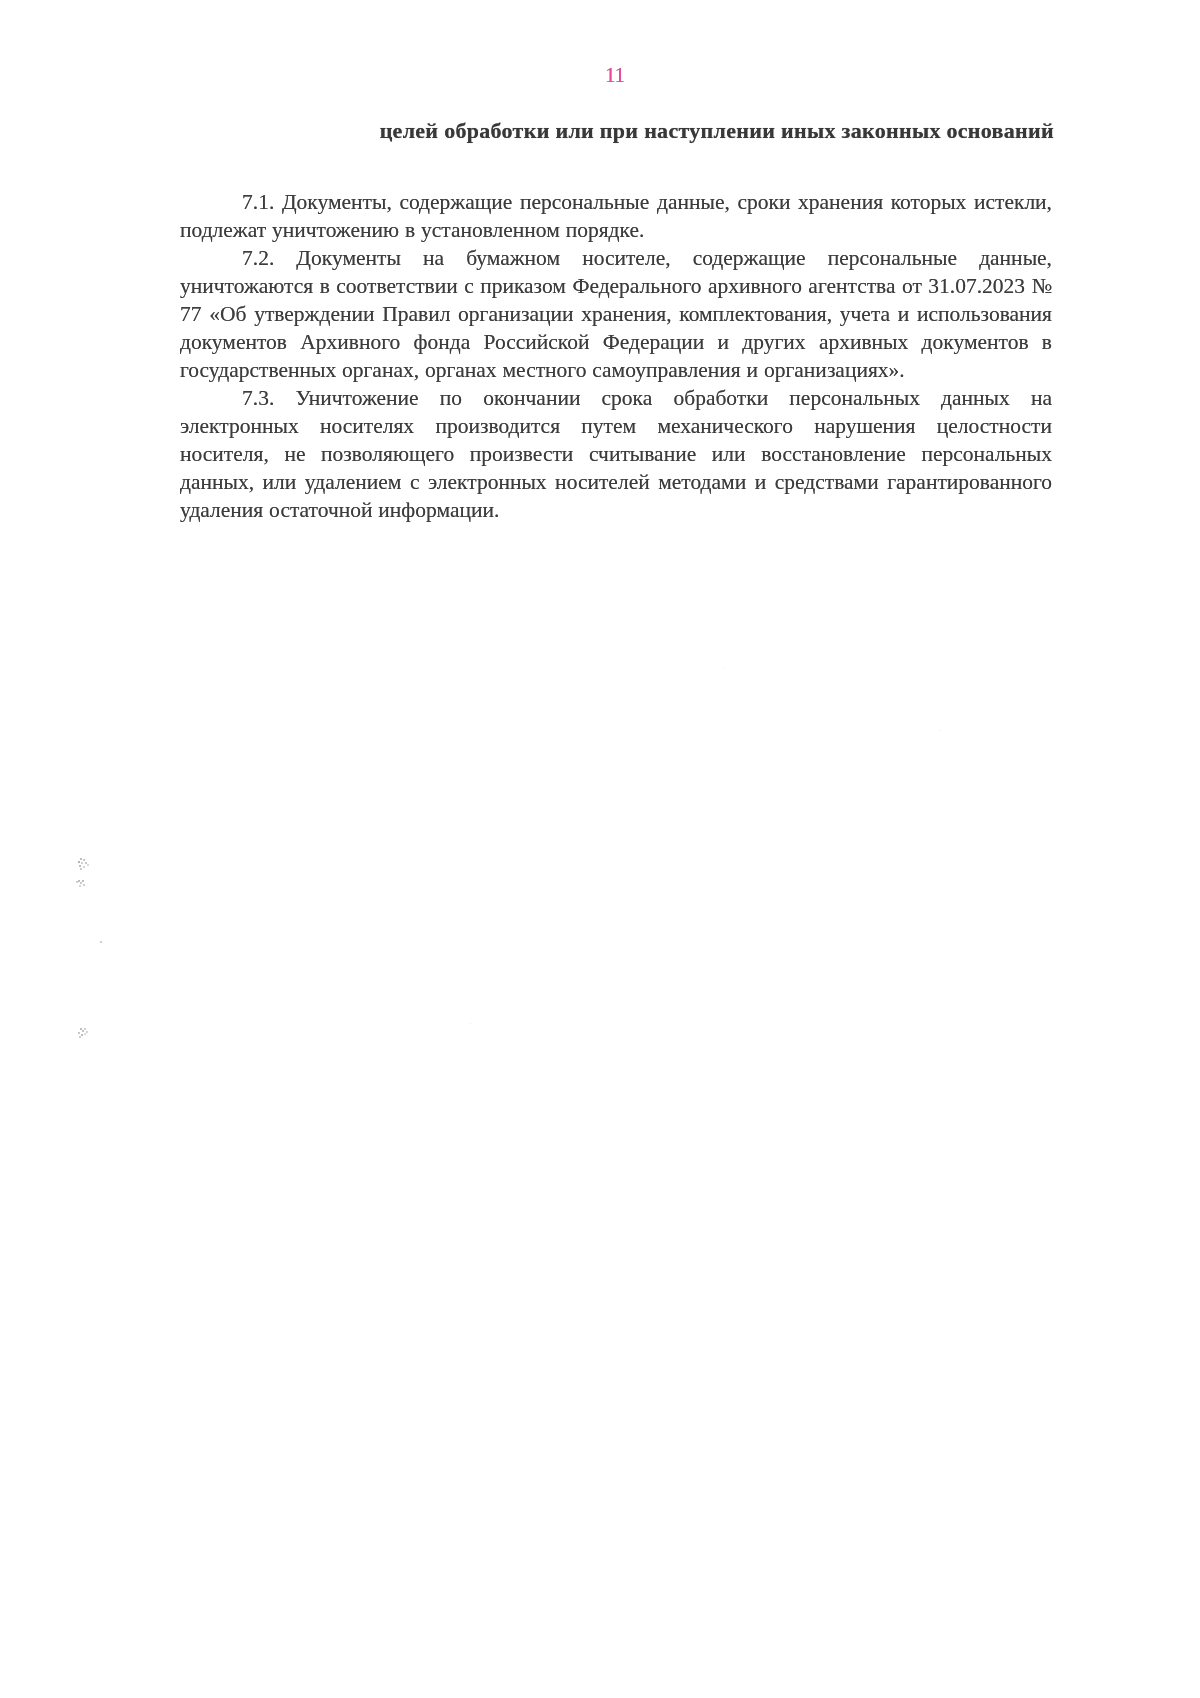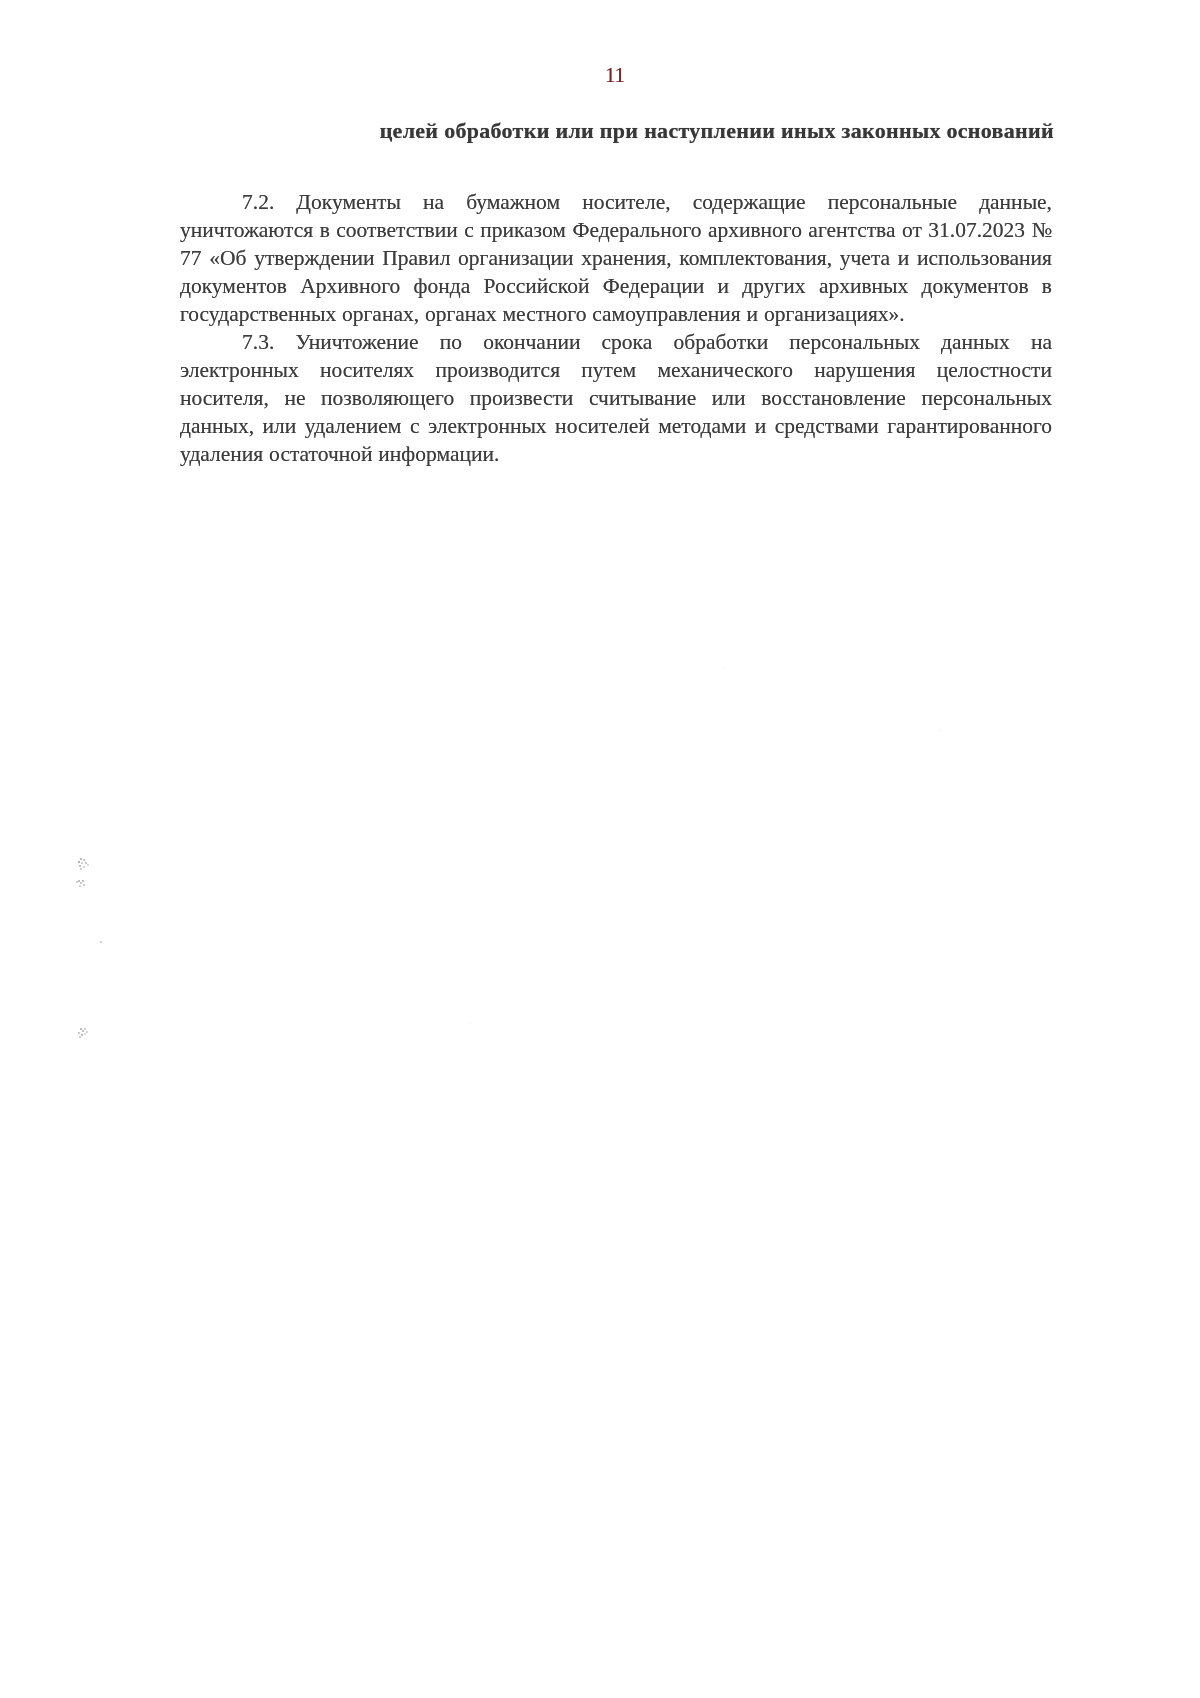--- a/index.html
+++ b/index.html
@@ -21,21 +21,21 @@
   }
 
   .page-number {
     position: absolute;
     top: 62px;
     left: 180px;
     width: 870px;
     text-align: center;
     font-size: 21px;
     line-height: 26px;
-    color: #7f1d1d;
+    color: #ec4899;
     text-shadow: 0 0 0.6px #7a7a7a;
   }
 
   .heading {
     position: absolute;
     top: 116px;
     left: 180px;
     width: 874px;
     text-align: right;
     font-size: 22px;
@@ -94,20 +94,21 @@
 </head>
 <body>
 
 <div class="page">
 
   <div class="page-number">11</div>
 
   <div class="heading">целей обработки или при наступлении иных законных оснований</div>
 
   <div class="body-text">
+    <p class="para">7.1. Документы, содержащие персональные данные, сроки хранения которых истекли, подлежат уничтожению в установленном порядке.</p>
     <p class="para">7.2. Документы на бумажном носителе, содержащие персональные данные, уничтожаются в соответствии с приказом Федерального архивного агентства от 31.07.2023 № 77 «Об утверждении Правил организации хранения, комплектования, учета и использования документов Архивного фонда Российской Федерации и других архивных документов в государственных органах, органах местного самоуправления и организациях».</p>
     <p class="para">7.3. Уничтожение по окончании срока обработки персональных данных на электронных носителях производится путем механического нарушения целостности носителя, не позволяющего произвести считывание или восстановление персональных данных, или удалением с электронных носителей методами и средствами гарантированного удаления остаточной информации.</p>
   </div>
 
   <div class="speck cluster-a" style="left:80px; top:858px;"></div>
   <div class="speck cluster-b" style="left:78px; top:880px;"></div>
   <div class="speck dot" style="left:100px; top:941px;"></div>
   <div class="speck cluster-c" style="left:80px; top:1028px;"></div>
   <div class="speck micro" style="left:723px; top:668px;"></div>
   <div class="speck micro" style="left:940px; top:730px;"></div>

